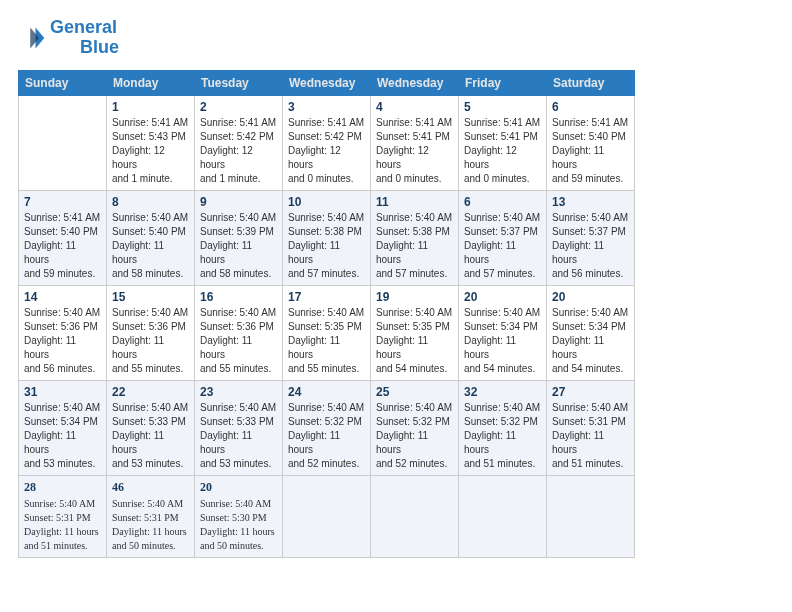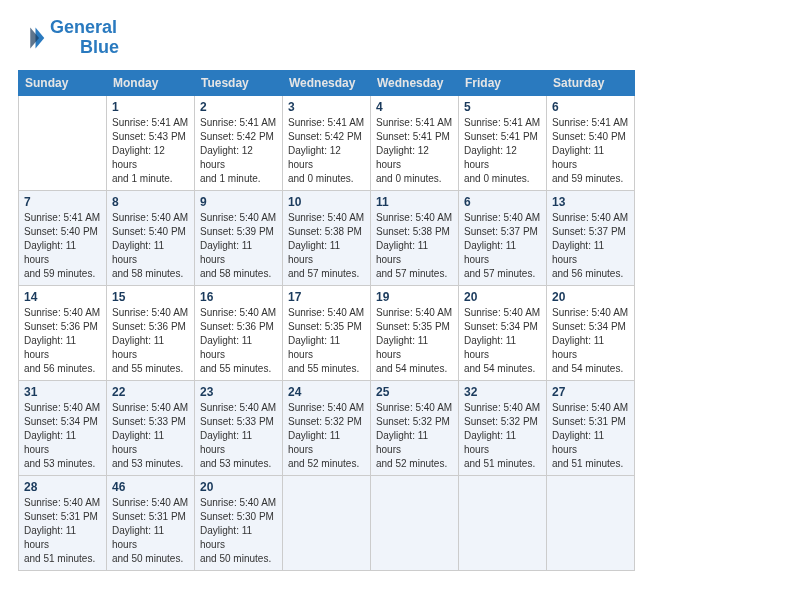--- a/index.html
+++ b/index.html
@@ -84,21 +84,21 @@
     .cell-info {
       font-size: 10px;
       color: #333;
       line-height: 1.4;
     }
     .empty-cell {
       background: #f9f9f9;
     }
     tr.row-even td { background: #f0f4fa; }
     tr.row-odd td { background: #ffffff; }
-    .row-last td { background: #f0f4fa; }
+    .row-last td { background: #f0f4fa; font-family: Liberation Serif, serif; }
   </style>
 </head>
 <body>
 
 <div class="page">
   <div class="header">
     <div class="logo">
       <svg class="logo-icon" viewBox="0 0 32 32">
         <polygon points="20,4 30,16 20,28" fill="#2a7abf"></polygon>
         <polygon points="14,4 24,16 14,28" fill="#1a3a5c" opacity="0.7"></polygon>

